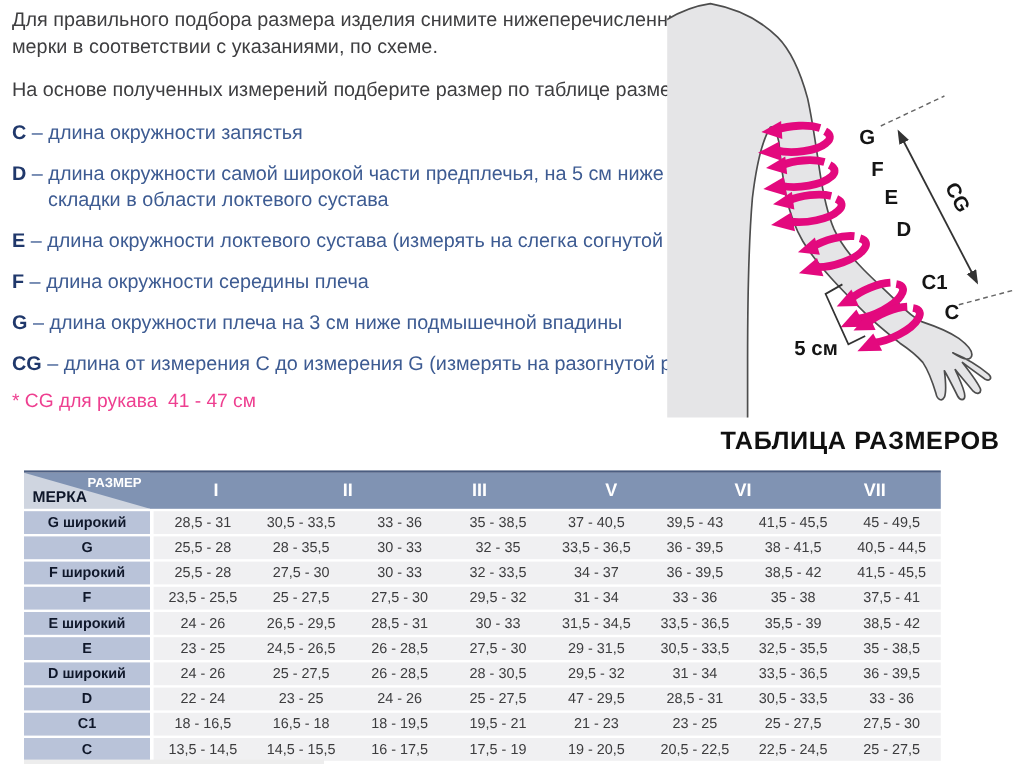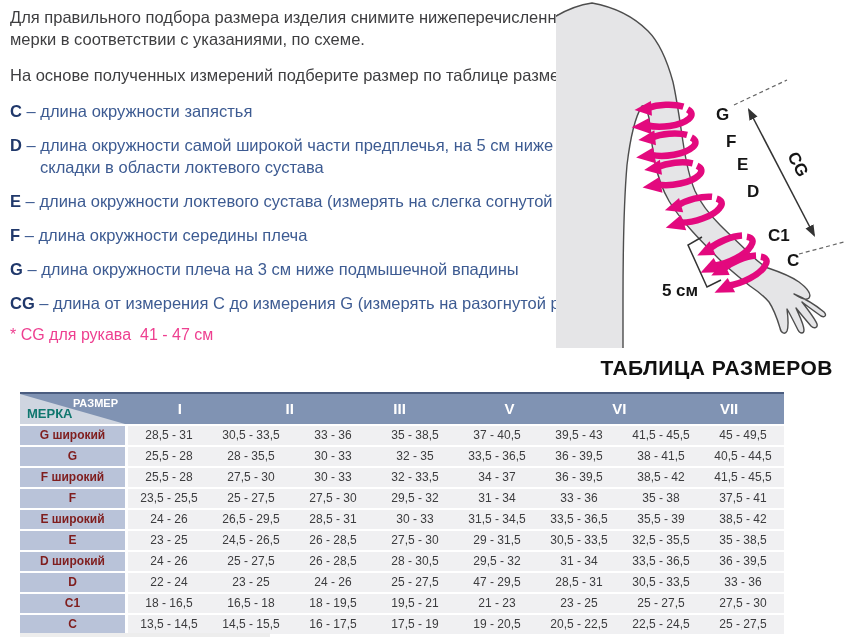--- a/index.html
+++ b/index.html
@@ -20,26 +20,26 @@
 
   
   .table-title{position:absolute;left:20px;top:356px;width:813px;text-align:right;
                font-size:21px;font-weight:bold;color:#101010;letter-spacing:.5px;}
   .size-table{position:absolute;left:20px;top:392px;width:764px;}
   .thead{display:flex;height:30px;border-top:2px solid #4b5d80;}
   .corner{width:105px;position:relative;background:#cfd5e0;}
   .corner .tri{position:absolute;left:0;top:0;right:0;bottom:0;background:#8093b3;
                clip-path:polygon(0 0,100% 0,100% 100%);}
   .corner-top{position:absolute;top:3px;right:7px;color:#fff;font-weight:bold;font-size:11px;z-index:2;}
-  .corner-left{position:absolute;bottom:3px;left:7px;color:#0f766e;font-weight:bold;font-size:13px;z-index:2;}
+  .corner-left{position:absolute;bottom:3px;left:7px;color:#0f172a;font-weight:bold;font-size:13px;z-index:2;}
   .cols{flex:1;display:flex;background:#8093b3;}
   .cols span{flex:1;text-align:center;color:#fff;font-weight:bold;font-size:15px;line-height:30px;}
   .trow{display:flex;height:19px;margin-top:2px;}
   .tlabel{width:105px;background:#b9c3d9;font-weight:bold;font-size:12px;text-align:center;
-          line-height:19px;color:#7f1d1d;}
+          line-height:19px;color:#0f172a;}
   .tband{flex:1;margin-left:3px;background:#f0f0f2;display:flex;}
   .tband span{flex:1;text-align:center;font-size:12px;line-height:19px;color:#3c3c3e;}
   .partial-row{position:absolute;left:0;top:241px;width:250px;height:4px;background:#ededed;}
 
   
   .diagram{position:absolute;left:556px;top:0;width:289px;height:348px;}
   .dlabel{font-weight:bold;font-size:17px;fill:#151515;}
 </style>
 </head>
 <body>

